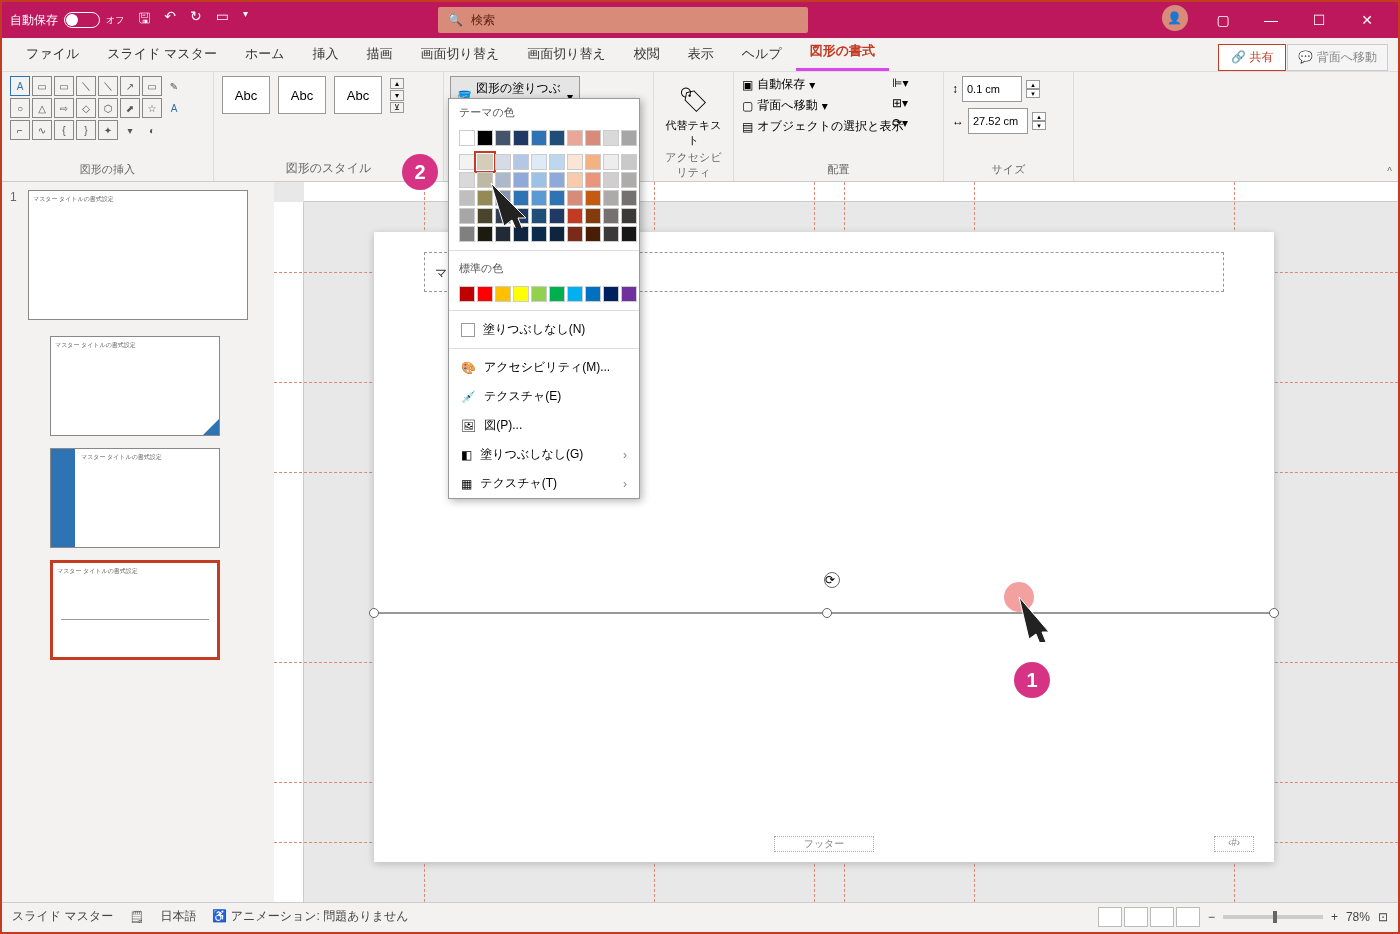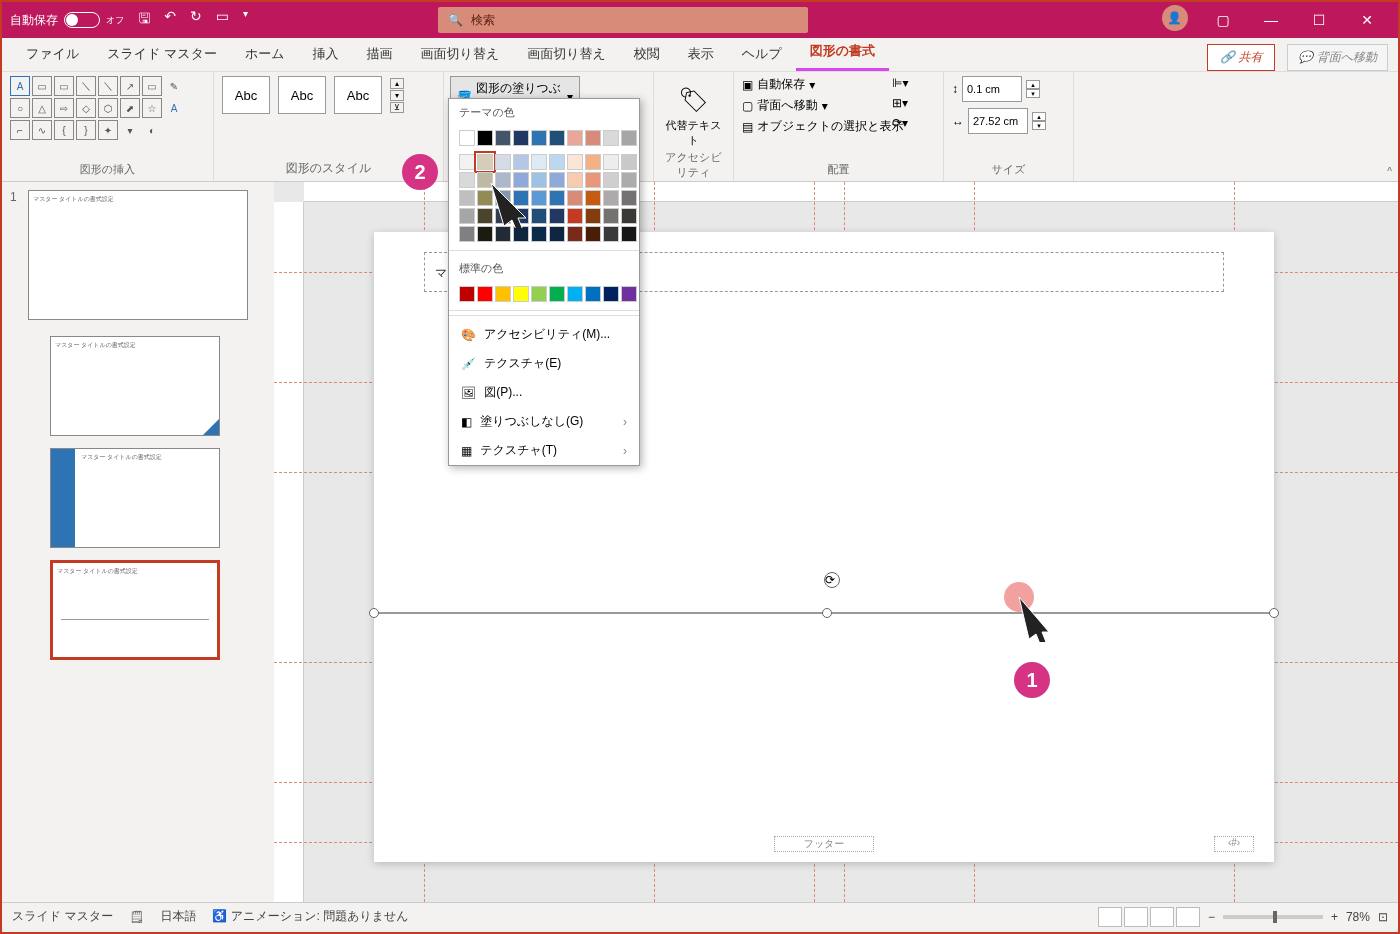--- a/index.html
+++ b/index.html
@@ -10,21 +10,21 @@
 .toggle-knob{width:12px;height:12px;border-radius:50%;background:#fff;}
 .qat{display:flex;gap:14px;margin-left:14px;color:#fff;}
 .qat span{cursor:pointer;font-size:14px;}
 .searchbox{margin-left:190px;background:#d98b7a;height:26px;width:370px;display:flex;align-items:center;padding:0 10px;border-radius:2px;color:#5a1e0f;}
 .win-controls{margin-left:auto;display:flex;gap:2px;}
 .win-btn{width:46px;height:30px;display:flex;align-items:center;justify-content:center;color:#fff;font-size:14px;}
 .avatar{width:26px;height:26px;border-radius:50%;background:#d98b7a;display:flex;align-items:center;justify-content:center;margin-right:10px;}
 .tabs{background:#f3f2f1;height:34px;display:flex;align-items:flex-end;padding:0 10px;border-bottom:1px solid #ddd;}
 .tab{padding:8px 14px;font-size:13px;color:#333;cursor:pointer;}
 .tab.active{color:#c23b22;font-weight:600;border-bottom:3px solid #d946ef;}
-.share-area{margin-left:auto;display:flex;gap:12px;font-style:italic;}
+.share-area{margin-left:auto;display:flex;gap:1px;}
 .share-btn{border:1px solid #c23b22;color:#c23b22;padding:4px 12px;font-size:12px;background:#fff;}
 .comment-btn{border:1px solid #ccc;color:#888;padding:4px 10px;font-size:12px;background:#f5f5f5;}
 .ribbon{background:#f3f2f1;height:110px;display:flex;border-bottom:1px solid #ccc;position:relative;}
 .group{border-right:1px solid #ddd;padding:4px 8px;display:flex;flex-direction:column;justify-content:space-between;}
 .group-label{text-align:center;font-size:11px;color:#666;padding-top:2px;}
 .shapes-grid{display:grid;grid-template-columns:repeat(8,20px);grid-auto-rows:20px;gap:2px;}
 .shape-icon{border:1px solid #888;font-size:10px;display:flex;align-items:center;justify-content:center;color:#555;}
 .style-row{display:flex;gap:8px;align-items:center;}
 .style-box{width:48px;height:38px;border:1px solid #999;display:flex;align-items:center;justify-content:center;font-size:13px;background:#fff;}
 .dropdown-btn{border:1px solid #999;background:#e5e5e5;padding:3px 6px;font-size:11px;display:flex;align-items:center;gap:4px;cursor:pointer;}
@@ -324,20 +324,24 @@
     <div class="color-sw" style="background:#ffc000;"></div>
     <div class="color-sw" style="background:#ffff00;"></div>
     <div class="color-sw" style="background:#92d050;"></div>
     <div class="color-sw" style="background:#00b050;"></div>
     <div class="color-sw" style="background:#00b0f0;"></div>
     <div class="color-sw" style="background:#0070c0;"></div>
     <div class="color-sw" style="background:#002060;"></div>
     <div class="color-sw" style="background:#7030a0;"></div>
   </div>
   <div class="popup-sep"></div>
+  <div class="popup-item">
+      <span style="width:14px;height:14px;border:1px solid #999;"></span>
+      <span>塗りつぶしなし(N)</span>
+    </div>
   <div class="popup-sep"></div>
   <div class="popup-item">
       <span>🎨</span>
       <span>アクセシビリティ(M)...</span>
     </div>
   <div class="popup-item">
       <span>💉</span>
       <span>テクスチャ(E)</span>
     </div>
   <div class="popup-item">

